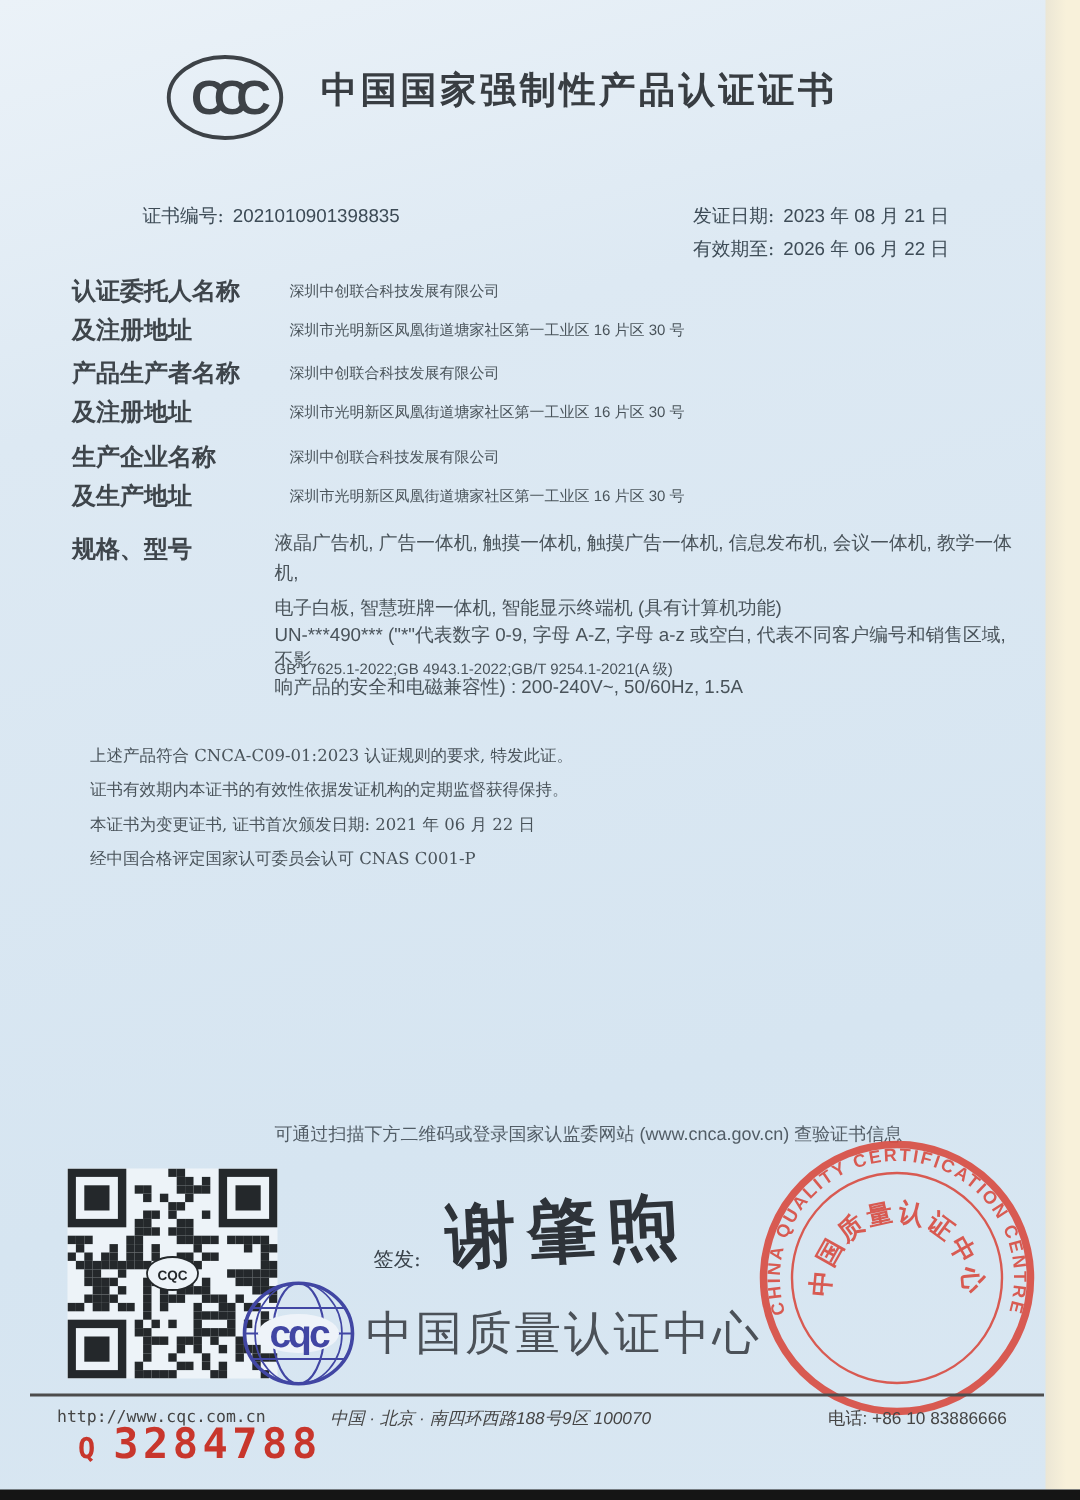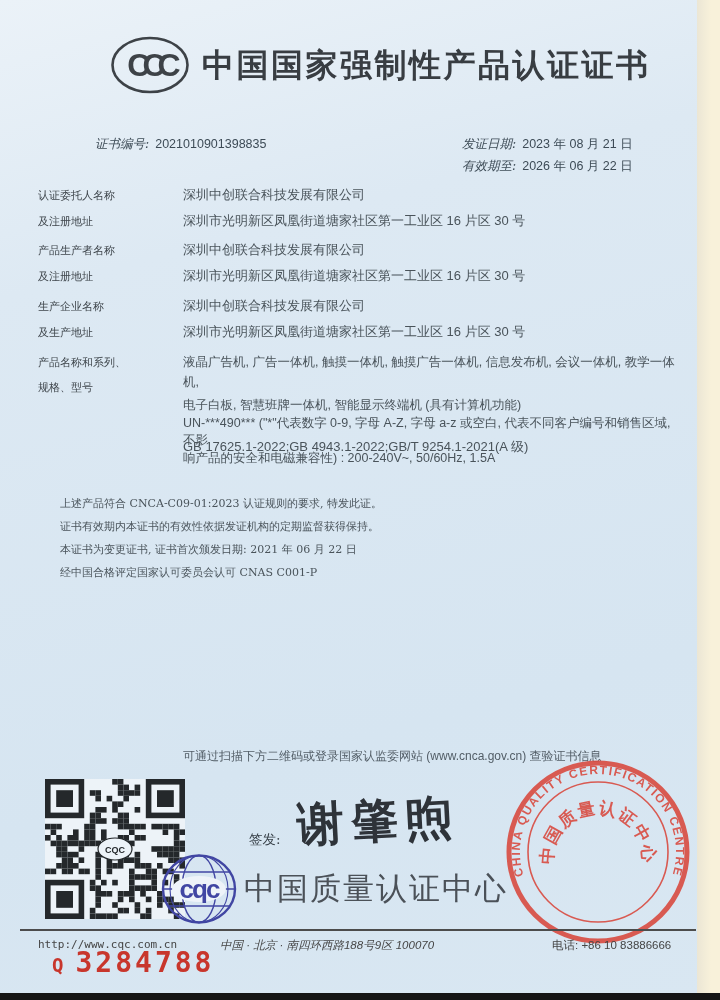--- a/index.html
+++ b/index.html
@@ -5,34 +5,34 @@
   html,body{margin:0;padding:0;background:#ffffff;}
   .page{position:relative;width:720px;height:1000px;overflow:hidden;
         background:linear-gradient(165deg,#ebf2f8 0%,#dde9f3 25%,#d6e5f1 70%,#d9e7f2 100%);
         font-family:"Liberation Sans",sans-serif;}
   .edge-right{position:absolute;right:0;top:0;width:23px;height:993px;
         background:linear-gradient(90deg,#ebe6d5 0%,#f8f1da 60%);}
   .edge-bottom{position:absolute;left:0;bottom:0;width:720px;height:7px;background:#151515;}
 
   
   .ccc-badge{position:absolute;left:110px;top:36px;width:80px;height:58px;}
-  .page-title{position:absolute;left:202px;top:44px;font-size:32px;font-weight:bold;
+  .page-title{position:absolute;left:214px;top:44px;font-size:24px;font-weight:bold;
         color:#383d42;letter-spacing:2.5px;white-space:nowrap;}
 
   
   .meta-certno{position:absolute;left:95px;top:136px;font-size:12.5px;color:#3d4b56;white-space:nowrap;}
   .meta-dates{position:absolute;left:462px;top:133px;font-size:12.5px;line-height:21px;color:#3d4b56;white-space:nowrap;}
-  .serif-lbl{font-family:"DejaVu Serif",serif;font-style:italic;}
+  .serif-lbl{font-family:"DejaVu Serif",serif;}
   .meta-val{margin-left:6px;}
 
   
   .sect{position:absolute;left:38px;width:648px;}
   .frow{display:flex;line-height:20px;margin-bottom:6px;}
-  .flabel{width:145px;flex:0 0 145px;font-size:11px;font-weight:normal;color:#3e454b;}
-  .fvalue{font-size:13px;color:#49535a;}
+  .flabel{width:145px;flex:0 0 145px;font-size:16px;font-weight:bold;color:#3e454b;margin-left:10px;}
+  .fvalue{font-size:10px;color:#49535a;}
   .pv-line{font-size:12.5px;color:#49535a;line-height:17.5px;}
   .pv-first{line-height:20px;margin-bottom:5px;}
 
   
   .statements{position:absolute;left:60px;top:492px;font-family:"DejaVu Serif",serif;
         font-size:11px;color:#4a545b;line-height:23px;white-space:nowrap;}
 
   .verify-note{position:absolute;left:183px;top:748px;font-size:12px;color:#525d66;white-space:nowrap;}
 
   
@@ -112,21 +112,20 @@
       <div class="fvalue">深圳中创联合科技发展有限公司</div>
     </div>
     <div class="frow">
       <div class="flabel">及生产地址</div>
       <div class="fvalue">深圳市光明新区凤凰街道塘家社区第一工业区 16 片区 30 号</div>
     </div>
   </div>
 
   <div class="sect" style="top:352px">
     <div style="position:absolute;left:0;top:0;width:145px;">
-      <div class="flabel" style="line-height:20px">产品名称和系列、</div>
       <div class="flabel" style="line-height:20px;margin-top:5px">规格、型号</div>
     </div>
     <div style="margin-left:145px;">
       <div class="pv-line pv-first">液晶广告机, 广告一体机, 触摸一体机, 触摸广告一体机, 信息发布机, 会议一体机, 教学一体机,</div>
       <div class="pv-line">电子白板, 智慧班牌一体机, 智能显示终端机 (具有计算机功能)</div>
       <div class="pv-line">UN-***490*** ("*"代表数字 0-9, 字母 A-Z, 字母 a-z 或空白, 代表不同客户编号和销售区域, 不影</div>
       <div class="pv-line">响产品的安全和电磁兼容性) : 200-240V~, 50/60Hz, 1.5A</div>
     </div>
   </div>
 

